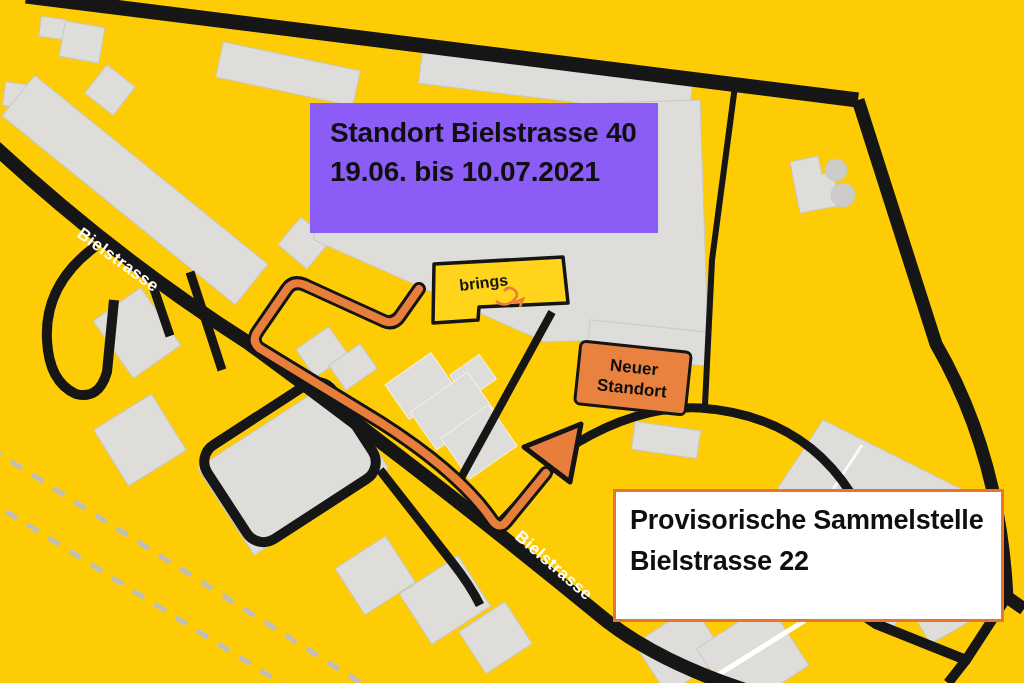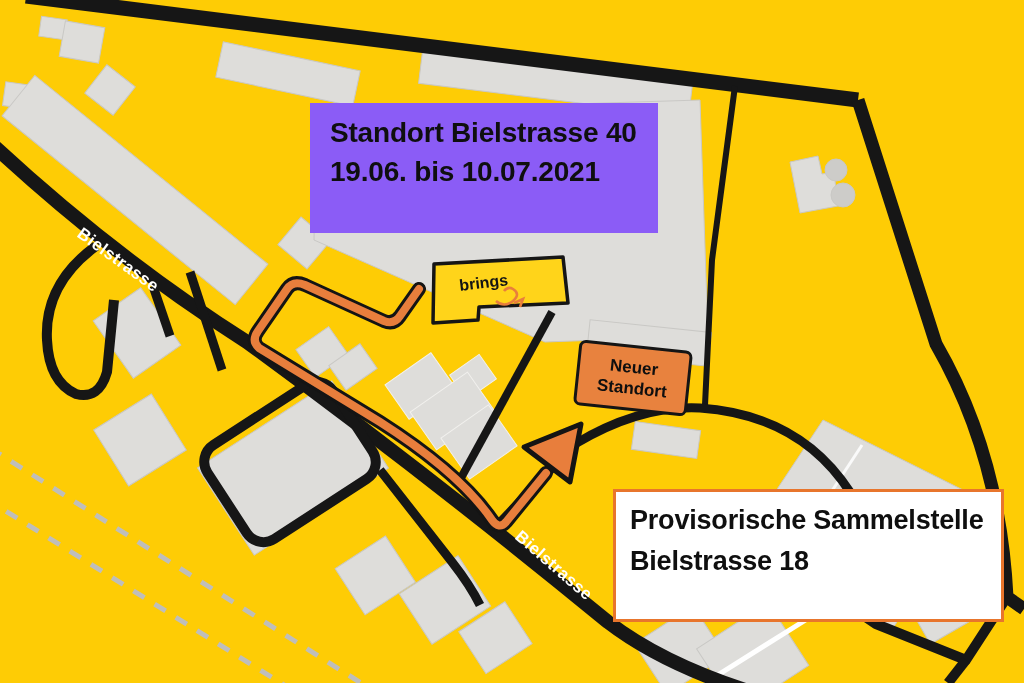--- a/index.html
+++ b/index.html
@@ -127,16 +127,16 @@
     <div class="cline">19.06. bis 10.07.2021</div>
   </div>
 
   <div class="callout callout-newlocation">
     <div class="cline">Neuer</div>
     <div class="cline">Standort</div>
   </div>
 
   <div class="callout callout-provisional">
     <div class="cline">Provisorische Sammelstelle</div>
-    <div class="cline">Bielstrasse 18</div>
+    <div class="cline">Bielstrasse 22</div>
   </div>
 
 </div>
 
 </body></html>

